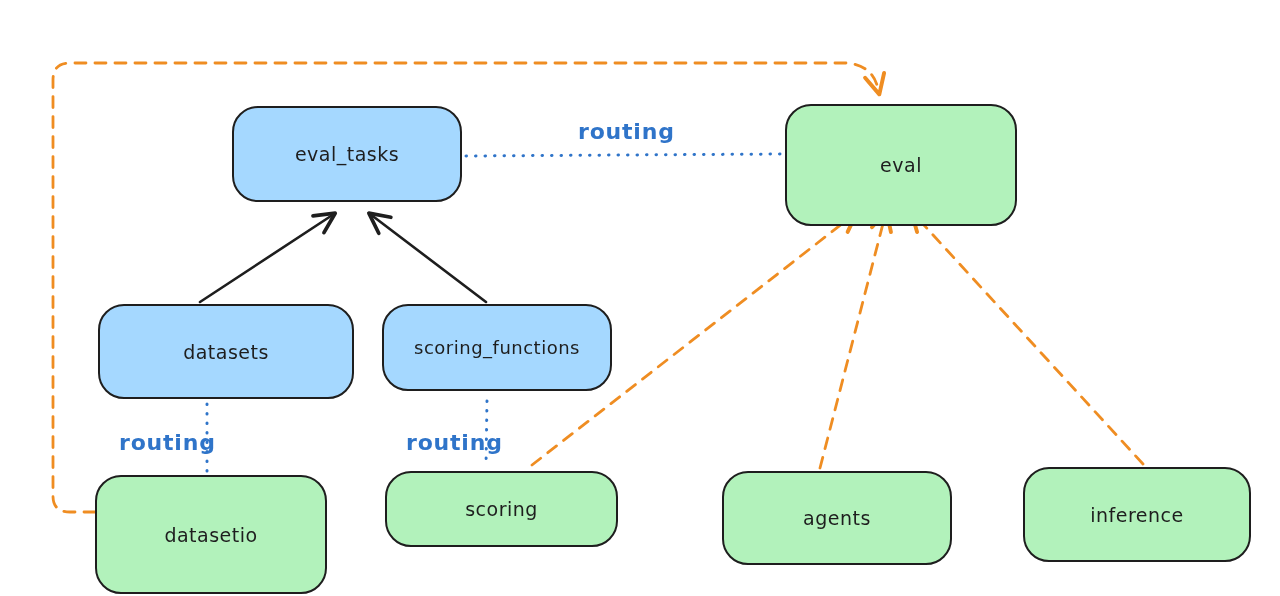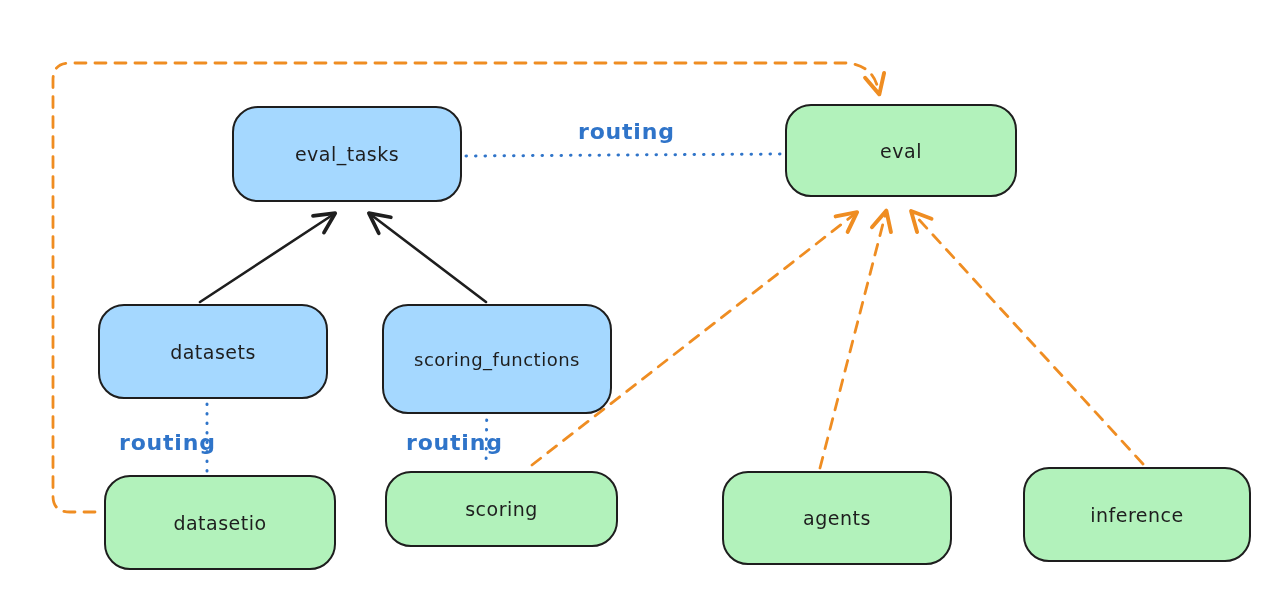--- a/index.html
+++ b/index.html
@@ -41,24 +41,24 @@
     position: absolute;
     color: #2f74c9;
     font-size: 22px;
     font-weight: 600;
     letter-spacing: 0.8px;
     white-space: nowrap;
   }
 
   
   #n-eval_tasks        { left: 232px; top: 106px; width: 230px; height: 96px; }
-  #n-eval              { left: 785px; top: 104px; width: 232px; height: 93px; }
-  #n-datasets          { left:  98px; top: 304px; width: 230px; height: 95px; }
-  #n-scoring_functions { left: 382px; top: 304px; width: 230px; height: 110px; font-size: 18px; }
-  #n-datasetio         { left:  104px; top: 475px; width: 232px; height: 95px; }
+  #n-eval              { left: 785px; top: 104px; width: 232px; height: 122px; }
+  #n-datasets          { left:  98px; top: 304px; width: 256px; height: 95px; }
+  #n-scoring_functions { left: 382px; top: 304px; width: 230px; height: 87px; font-size: 18px; }
+  #n-datasetio         { left:  95px; top: 475px; width: 232px; height: 119px; }
   #n-scoring           { left: 385px; top: 471px; width: 233px; height: 76px; }
   #n-agents            { left: 710px; top: 471px; width: 230px; height: 94px; margin-left: 12px; }
   #n-inference         { left: 1023px; top: 467px; width: 228px; height: 95px; }
 
   #lbl-routing-top      { left: 578px; top: 119px; }
   #lbl-routing-datasets { left: 119px; top: 430px; }
   #lbl-routing-scoring  { left: 406px; top: 430px; }
 </style>
 </head>
 <body>

